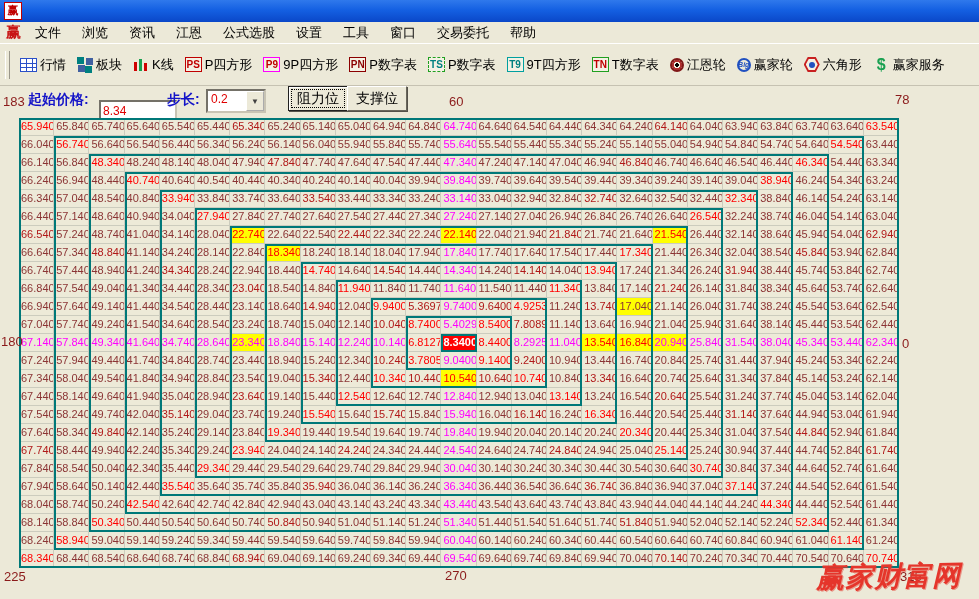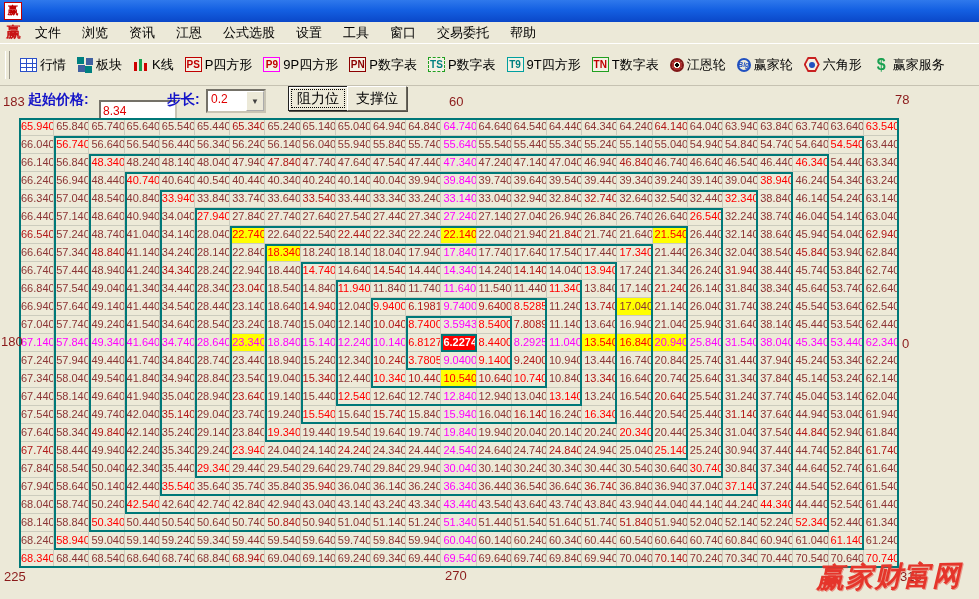--- a/index.html
+++ b/index.html
@@ -442,24 +442,24 @@
       <div class="cell" style="color: rgb(139, 52, 52);">57.6400</div>
       <div class="cell" style="color: rgb(139, 52, 52);">49.1400</div>
       <div class="cell" style="color: rgb(139, 52, 52);">41.4400</div>
       <div class="cell" style="color: rgb(139, 52, 52);">34.5400</div>
       <div class="cell" style="color: rgb(139, 52, 52);">28.4400</div>
       <div class="cell" style="color: rgb(139, 52, 52);">23.1400</div>
       <div class="cell" style="color: rgb(139, 52, 52);">18.6400</div>
       <div class="cell" style="color: rgb(176, 24, 24);">14.9400</div>
       <div class="cell" style="color: rgb(139, 52, 52);">12.0400</div>
       <div class="cell" style="color: rgb(255, 0, 0);">9.9400</div>
-      <div class="cell" style="color: rgb(176, 24, 24);">6.1981</div>
+      <div class="cell" style="color: rgb(176, 24, 24);">5.3697</div>
       <div class="cell" style="color: rgb(255, 0, 255);">9.7400</div>
       <div class="cell" style="color: rgb(176, 24, 24);">9.6400</div>
-      <div class="cell" style="color: rgb(255, 0, 0);">8.5285</div>
+      <div class="cell" style="color: rgb(255, 0, 0);">4.9253</div>
       <div class="cell" style="color: rgb(139, 52, 52);">11.2400</div>
       <div class="cell" style="color: rgb(176, 24, 24);">13.7400</div>
       <div class="cell" style="background: rgb(255, 255, 0); color: rgb(139, 52, 52);">17.0400</div>
       <div class="cell" style="color: rgb(139, 52, 52);">21.1400</div>
       <div class="cell" style="color: rgb(139, 52, 52);">26.0400</div>
       <div class="cell" style="color: rgb(139, 52, 52);">31.7400</div>
       <div class="cell" style="color: rgb(139, 52, 52);">38.2400</div>
       <div class="cell" style="color: rgb(139, 52, 52);">45.5400</div>
       <div class="cell" style="color: rgb(139, 52, 52);">53.6400</div>
       <div class="cell" style="color: rgb(139, 52, 52);">62.5400</div>
@@ -468,21 +468,21 @@
       <div class="cell" style="color: rgb(139, 52, 52);">49.2400</div>
       <div class="cell" style="color: rgb(139, 52, 52);">41.5400</div>
       <div class="cell" style="color: rgb(139, 52, 52);">34.6400</div>
       <div class="cell" style="color: rgb(139, 52, 52);">28.5400</div>
       <div class="cell" style="color: rgb(139, 52, 52);">23.2400</div>
       <div class="cell" style="color: rgb(139, 52, 52);">18.7400</div>
       <div class="cell" style="color: rgb(139, 52, 52);">15.0400</div>
       <div class="cell" style="color: rgb(139, 52, 52);">12.1400</div>
       <div class="cell" style="color: rgb(176, 24, 24);">10.0400</div>
       <div class="cell" style="color: rgb(255, 0, 0);">8.7400</div>
-      <div class="cell" style="color: rgb(255, 0, 255);">3.5943</div>
+      <div class="cell" style="color: rgb(255, 0, 255);">5.4029</div>
       <div class="cell" style="color: rgb(255, 0, 0);">8.5400</div>
       <div class="cell" style="color: rgb(176, 24, 24);">7.8089</div>
       <div class="cell" style="color: rgb(139, 52, 52);">11.1400</div>
       <div class="cell" style="color: rgb(139, 52, 52);">13.6400</div>
       <div class="cell" style="color: rgb(139, 52, 52);">16.9400</div>
       <div class="cell" style="color: rgb(139, 52, 52);">21.0400</div>
       <div class="cell" style="color: rgb(139, 52, 52);">25.9400</div>
       <div class="cell" style="color: rgb(139, 52, 52);">31.6400</div>
       <div class="cell" style="color: rgb(139, 52, 52);">38.1400</div>
       <div class="cell" style="color: rgb(139, 52, 52);">45.4400</div>
@@ -493,21 +493,21 @@
       <div class="cell" style="color: rgb(255, 0, 255);">49.3400</div>
       <div class="cell" style="color: rgb(255, 0, 255);">41.6400</div>
       <div class="cell" style="color: rgb(255, 0, 255);">34.7400</div>
       <div class="cell" style="color: rgb(255, 0, 255);">28.6400</div>
       <div class="cell" style="background: rgb(255, 255, 0); color: rgb(255, 0, 255);">23.3400</div>
       <div class="cell" style="color: rgb(255, 0, 255);">18.8400</div>
       <div class="cell" style="color: rgb(255, 0, 255);">15.1400</div>
       <div class="cell" style="color: rgb(255, 0, 255);">12.2400</div>
       <div class="cell" style="color: rgb(255, 0, 255);">10.1400</div>
       <div class="cell" style="color: rgb(255, 0, 0);">6.8127</div>
-      <div class="cell" style="background: rgb(255, 0, 0); font-weight: bold; color: rgb(255, 255, 255);">6.2274</div>
+      <div class="cell" style="background: rgb(255, 0, 0); font-weight: bold; color: rgb(255, 255, 255);">8.3400</div>
       <div class="cell" style="color: rgb(255, 0, 0);">8.4400</div>
       <div class="cell" style="color: rgb(255, 0, 255);">8.2925</div>
       <div class="cell" style="color: rgb(255, 0, 255);">11.0400</div>
       <div class="cell" style="background: rgb(255, 255, 0); color: rgb(255, 0, 0);">13.5400</div>
       <div class="cell" style="background: rgb(255, 255, 0); color: rgb(255, 0, 0);">16.8400</div>
       <div class="cell" style="background: rgb(255, 255, 0); color: rgb(255, 0, 255);">20.9400</div>
       <div class="cell" style="color: rgb(255, 0, 255);">25.8400</div>
       <div class="cell" style="color: rgb(255, 0, 255);">31.5400</div>
       <div class="cell" style="color: rgb(255, 0, 255);">38.0400</div>
       <div class="cell" style="color: rgb(255, 0, 255);">45.3400</div>

